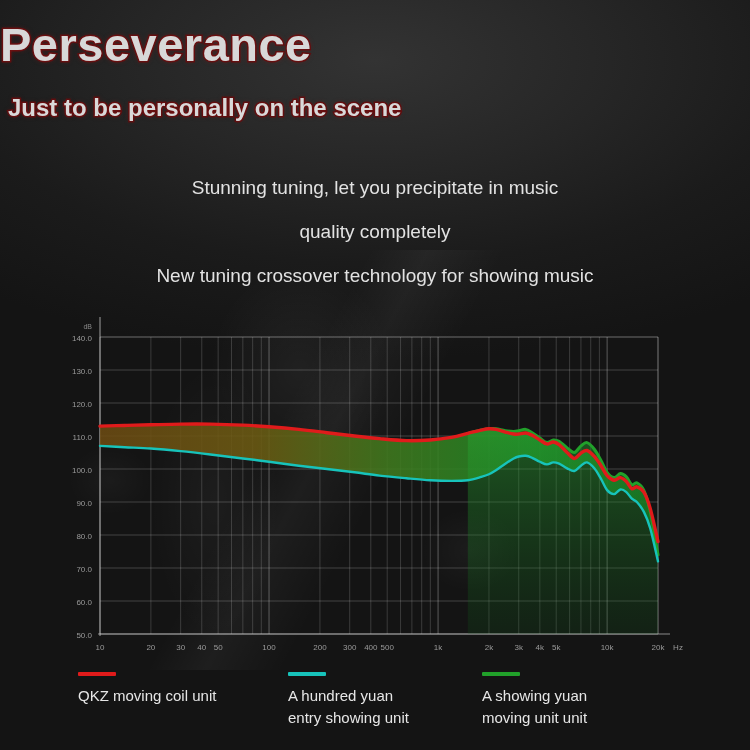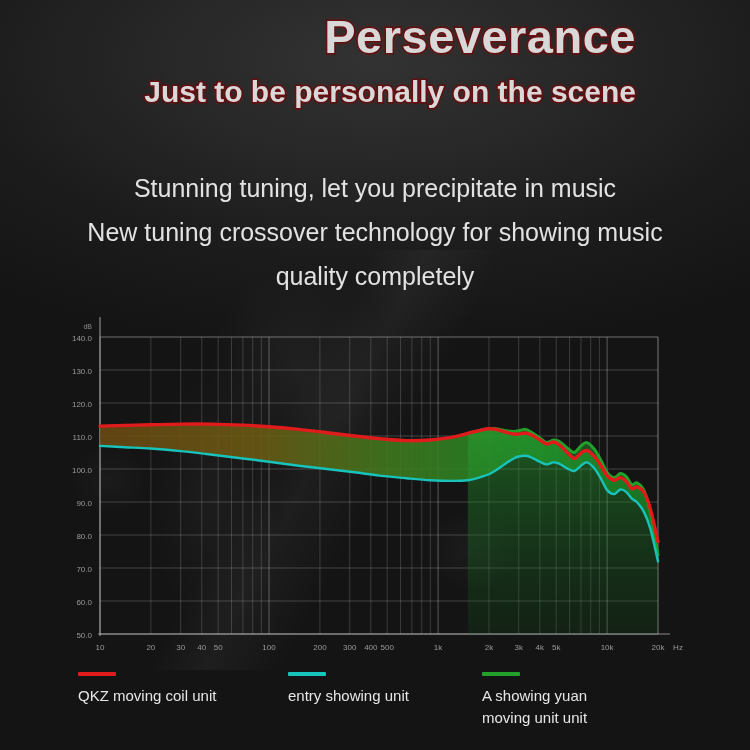--- a/index.html
+++ b/index.html
@@ -20,41 +20,41 @@
     position:absolute;left:0;top:250px;width:750px;height:420px;
     background:
       radial-gradient(ellipse 130px 150px at 300px 120px, rgba(255,255,255,.055) 0%, rgba(255,255,255,0) 70%),
       radial-gradient(ellipse 90px 190px at 215px 250px, rgba(255,255,255,.04) 0%, rgba(255,255,255,0) 72%),
       radial-gradient(ellipse 70px 60px at 470px 300px, rgba(255,255,255,.035) 0%, rgba(255,255,255,0) 70%),
       radial-gradient(ellipse 60px 50px at 110px 230px, rgba(255,255,255,.03) 0%, rgba(255,255,255,0) 70%),
       linear-gradient(118deg, rgba(255,255,255,0) 38%, rgba(255,255,255,.045) 44%, rgba(255,255,255,0) 52%);
     pointer-events:none;
   }
 
-  .headline-wrap{position:absolute;left:0;top:0;width:636px;text-align:right;}
+  .headline-wrap{position:absolute;left:0;top:8px;width:636px;text-align:left;}
   .headline{
     margin:0;padding-top:8px;
     font-size:47px;line-height:58px;font-weight:bold;letter-spacing:.5px;
     color:#d8d8d8;
     -webkit-text-stroke:3px #5c0f10;
     paint-order:stroke fill;
     text-shadow:0 0 5px rgba(150,20,20,.55);
   }
   .subheadline{
-    margin:0;padding-top:4px;
-    font-size:30px;line-height:44px;font-weight:bold;letter-spacing:0px;
+    margin:8px;padding-top:4px;
+    font-size:24px;line-height:44px;font-weight:bold;letter-spacing:0px;
     color:#d9d9d9;
     -webkit-text-stroke:3px #5c0f10;
     paint-order:stroke fill;
     text-shadow:0 0 5px rgba(150,20,20,.5);
   }
 
   .taglines{
     position:absolute;left:0;top:166px;width:750px;text-align:center;
-    color:#e2e2e2;font-size:25px;line-height:44px;font-weight:400;
+    color:#e2e2e2;font-size:19px;line-height:44px;font-weight:400;
   }
   .taglines div{white-space:nowrap;}
 
   .chart-block{position:absolute;left:0;top:305px;width:710px;height:360px;}
   .chart-svg{display:block;}
 
   .legend{
     position:absolute;left:0;top:672px;width:619px;height:70px;
   }
   .legend-item{position:absolute;top:0;}
@@ -70,22 +70,22 @@
 <div class="page">
   <div class="bg-texture"></div>
 
   <div class="headline-wrap">
     <h1 class="headline">Perseverance</h1>
     <h2 class="subheadline">Just to be personally on the scene</h2>
   </div>
 
   <div class="taglines">
     <div>Stunning tuning, let you precipitate in music</div>
+    <div>quality completely</div>
     <div>New tuning crossover technology for showing music</div>
-    <div>quality completely</div>
   </div>
 
   <div class="chart-block">
     <svg class="chart-svg" id="chart" width="750" height="360" viewBox="0 0 750 360">
         <defs>
           <linearGradient id="bandgrad" x1="0" y1="0" x2="1" y2="0">
             <stop offset="0%" stop-color="#6b4a12" stop-opacity="0.88"></stop>
             <stop offset="28%" stop-color="#6b5a12" stop-opacity="0.88"></stop>
             <stop offset="52%" stop-color="#3f7a1e" stop-opacity="0.88"></stop>
             <stop offset="78%" stop-color="#1d8a27" stop-opacity="0.88"></stop>
@@ -186,20 +186,21 @@
   </div>
 
   <div class="legend">
     <div class="legend-item li-1">
       <div class="legend-swatch" id="sw0" style="background: rgb(224, 27, 27);"></div>
       <div class="legend-label">QKZ moving coil unit</div>
       <div class="legend-label"></div>
     </div>
     <div class="legend-item li-2">
       <div class="legend-swatch" id="sw1" style="background: rgb(23, 195, 187);"></div>
+      <div class="legend-label">A hundred yuan</div>
       <div class="legend-label">entry showing unit</div>
     </div>
     <div class="legend-item li-3">
       <div class="legend-swatch" id="sw2" style="background: rgb(33, 161, 42);"></div>
       <div class="legend-label">A showing yuan</div>
       <div class="legend-label">moving unit unit</div>
     </div>
   </div>
 </div>
 

